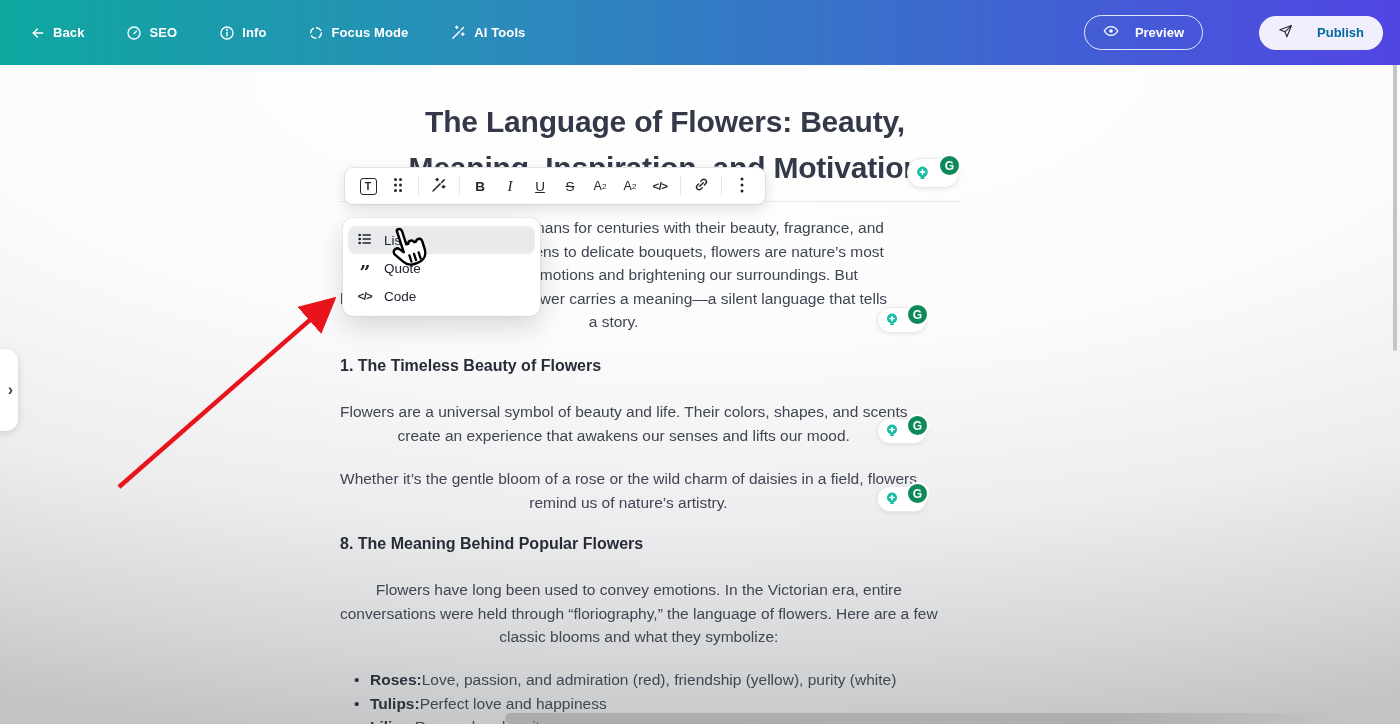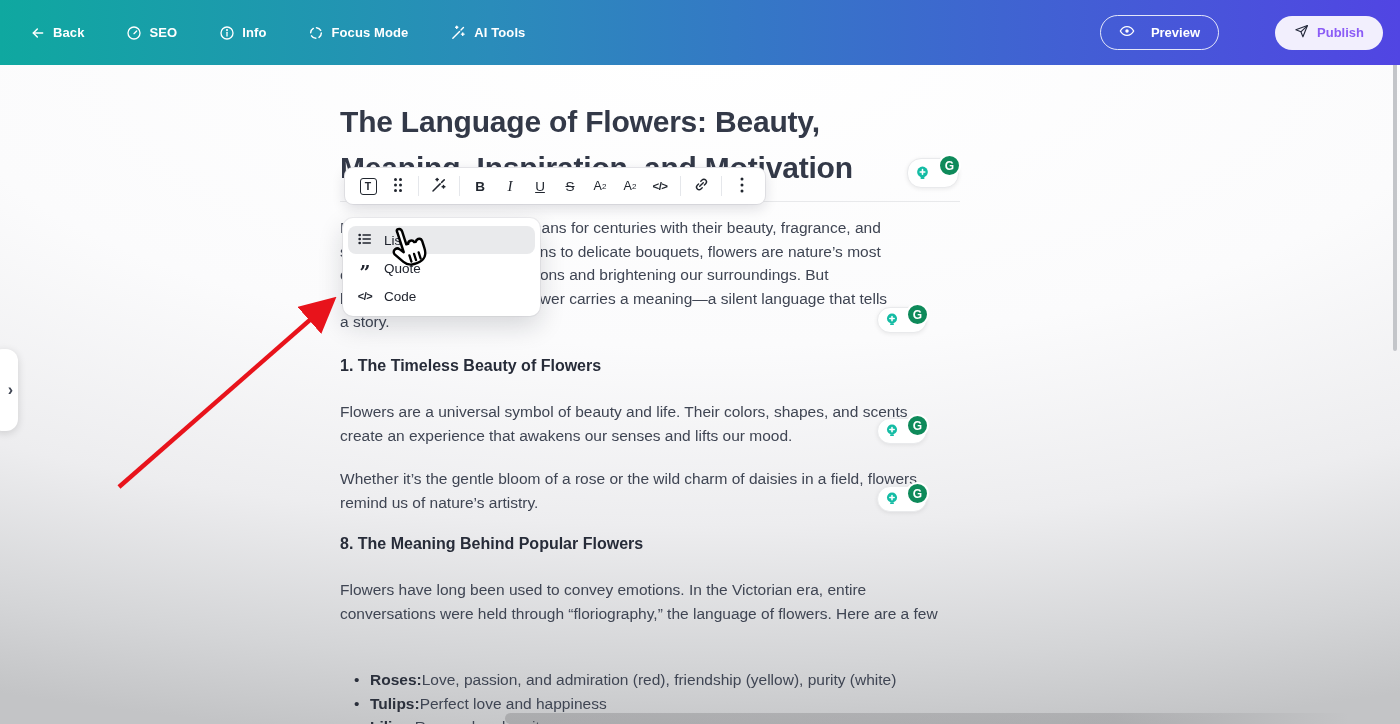--- a/index.html
+++ b/index.html
@@ -14,29 +14,29 @@
   .topbar{ position:absolute; top:0; left:0; right:0; height:65px; z-index:50;
     display:flex; align-items:center; gap:42px; padding:0 17px 0 30px;
     background:linear-gradient(90deg,#0fa8a0 0%,#2a8cba 35%,#3e66d0 70%,#5145e3 100%); }
   .tb-item{ display:flex; align-items:center; gap:7px; color:#fff;
     font-size:13px; font-weight:600; letter-spacing:.1px; cursor:pointer; white-space:nowrap; }
   .tb-item svg{ display:block; }
   .tb-spacer{ flex:1; }
   .btn-preview{ display:flex; align-items:center; gap:16px; padding:7px 18px;
     border:1.3px solid rgba(255,255,255,.85); border-radius:999px; color:#fff;
     font-size:13px; font-weight:600; cursor:pointer; }
-  .btn-publish{ display:flex; align-items:center; gap:8px; padding:8px 19px; margin-left:14px;
-    background:#f2effd; border-radius:999px; color:#8b5cf6; font-size:13px; font-weight:700; cursor:pointer; }
+  .btn-publish{ display:flex; align-items:center; gap:24px; padding:8px 19px; margin-left:14px;
+    background:#f2effd; border-radius:999px; color:#0369a1; font-size:13px; font-weight:700; cursor:pointer; }
 
   
   .article{ position:absolute; left:0; top:0; right:0; bottom:0; z-index:1; }
   .a-title{ position:absolute; left:340px; top:99px; width:650px;
     font-size:30px; line-height:46px; font-weight:700; color:#333948; letter-spacing:-.2px; }
   .title-divider{ position:absolute; left:340px; top:201px; width:620px; height:1px; background:#e8e9eb; }
-  .line{ white-space:nowrap; }
+  .line{ white-space:nowrap;text-align:center; }
   .intro{ position:absolute; left:340px; top:216px; font-size:15.5px; line-height:23.6px; color:#3f4553; }
   .h3{ position:absolute; left:340px; font-size:16px; font-weight:700; color:#272c39; white-space:nowrap;text-align:center; }
   .para{ position:absolute; left:340px; font-size:15.5px; line-height:23.6px; color:#3f4553; }
   .blist{ position:absolute; left:354px; top:668px; font-size:15.5px; line-height:23.6px; color:#3f4553; }
   .bli{ display:flex; white-space:nowrap; }
   .bli .dot{ width:16px; color:#2b303c; }
   .bli .term{ font-weight:700; color:#2b303c; }
 
   
   .gpill{ position:absolute; width:50px; height:26px; background:#fff; border:1px solid #e9eaec;
@@ -192,20 +192,21 @@
   <div class="para" style="top:467px">
     <div class="line">Whether it’s the gentle bloom of a rose or the wild charm of daisies in a field, flowers</div>
     <div class="line">remind us of nature’s artistry.</div>
   </div>
 
   <div class="h3" style="top:535px">8. The Meaning Behind Popular Flowers</div>
 
   <div class="para" style="top:578px">
     <div class="line">Flowers have long been used to convey emotions. In the Victorian era, entire</div>
     <div class="line">conversations were held through “floriography,” the language of flowers. Here are a few</div>
+    <div class="line">classic blooms and what they symbolize:</div>
   </div>
 
   <div class="blist">
     <div class="bli">
       <span class="dot">•</span>
       <span class="term">Roses:</span>
       <span> Love, passion, and admiration (red), friendship (yellow), purity (white)</span>
     </div>
     <div class="bli">
       <span class="dot">•</span>

